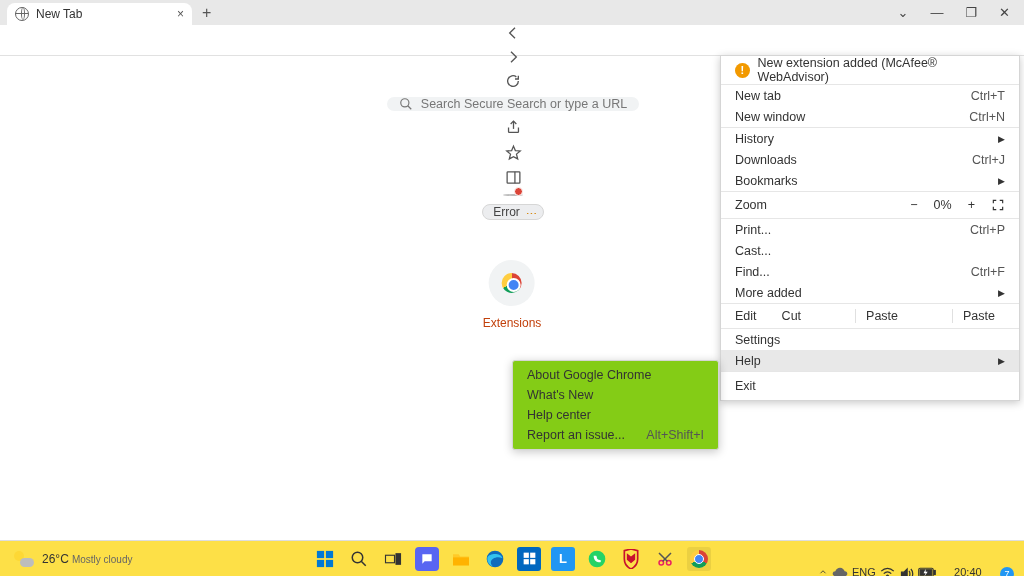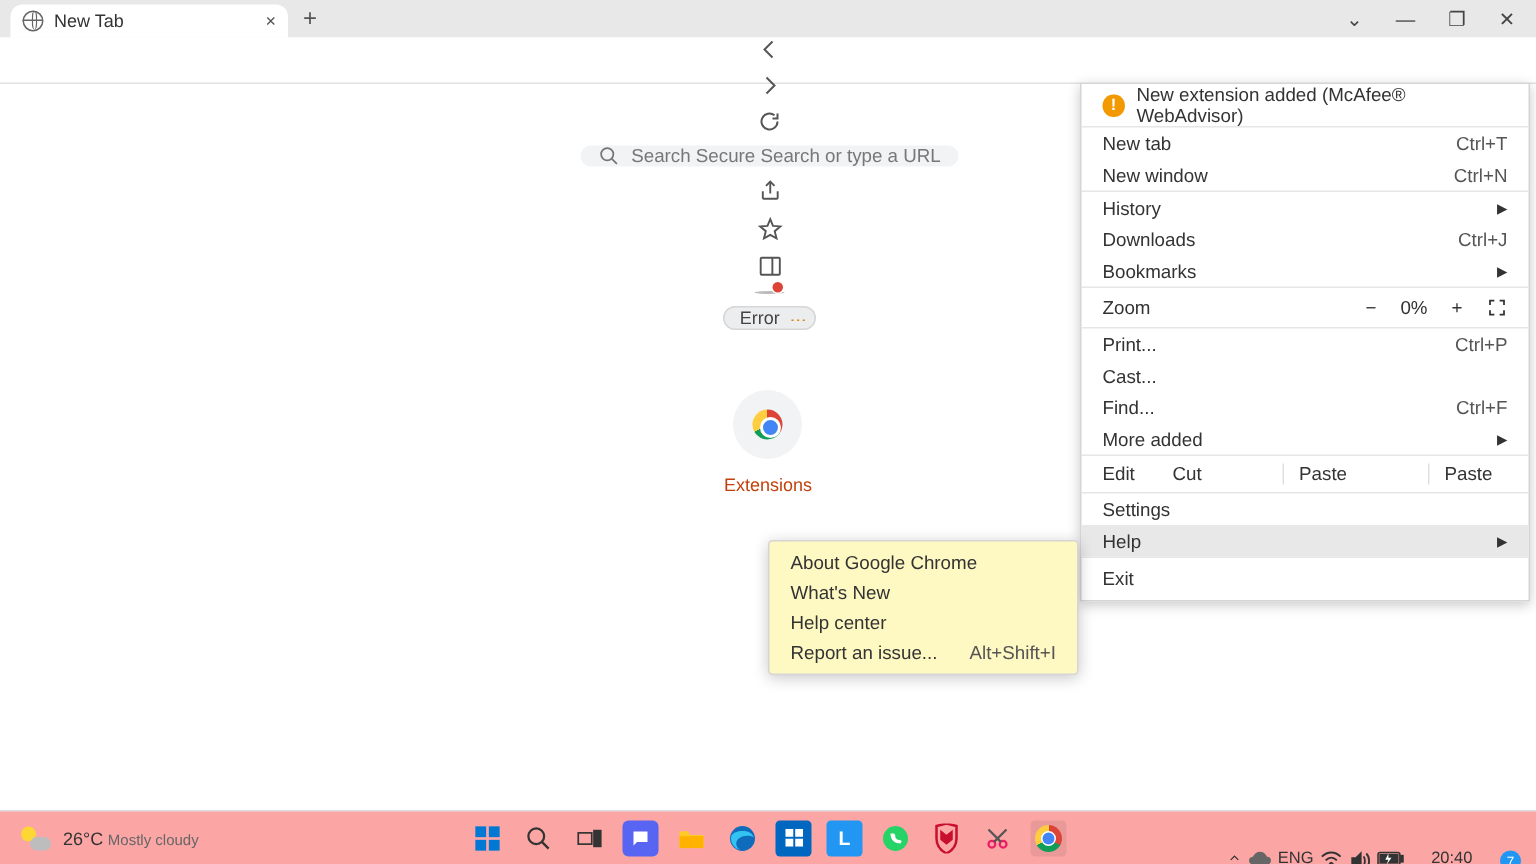--- a/index.html
+++ b/index.html
@@ -47,25 +47,25 @@
   .highlight { background:#e8e8e8; }
   .zoom-row { display:flex; align-items:center; height:26px; padding:0 14px; }
   .zoom-controls { margin-left:auto; display:flex; align-items:center; gap:16px; }
   .zoom-controls span { cursor:pointer; }
   .edit-row { display:flex; align-items:center; height:24px; padding:0 14px; }
   .edit-actions { margin-left:auto; display:flex;gap:44px; }
   .edit-actions span { padding: 0 10px; cursor:pointer; }
   .edit-actions span + span { border-left: 1px solid #e0e0e0; }
 
   
-  .help-submenu { position:absolute; left:512px; top:360px; width:207px; background:#fef9c3; box-shadow:0 2px 10px rgba(0,0,0,.22); border:1px solid #d5d5d5; border-radius:3px; font-size:12.5px; color:#333; z-index:40; padding:4px 0; }
+  .help-submenu { position:absolute; left:512px; top:360px; width:207px; background:#84cc16; box-shadow:0 2px 10px rgba(0,0,0,.22); border:1px solid #d5d5d5; border-radius:3px; font-size:12.5px; color:#333; z-index:40; padding:4px 0; }
   .help-submenu .menu-row { height:20px; padding: 0 14px; }
 
   
-  .taskbar { position:absolute; left:0; bottom:0; width:100%; height:36px; background:#fca5a5; border-top:1px solid #ddd; display:flex; align-items:center; font-size:11px; color:#333; }
+  .taskbar { position:absolute; left:0; bottom:0; width:100%; height:36px; background:#fde047; border-top:1px solid #ddd; display:flex; align-items:center; font-size:11px; color:#333; }
   .weather { display:flex; align-items:center; gap:8px; padding-left:14px; }
   .weather-icon { width:20px; height:16px; position:relative; }
   .weather-icon .sun { position:absolute; width:10px; height:10px; background:#fdd835; border-radius:50%; left:0; top:0; }
   .weather-icon .cloud { position:absolute; width:14px; height:9px; background:#bdbdbd; border-radius:6px; right:0; bottom:0; }
   .task-icons { position:absolute; left:50%; transform:translateX(-50%); display:flex; gap:10px; align-items:center; }
   .t-icon { width:24px; height:24px; display:flex; align-items:center; justify-content:center; border-radius:3px; cursor:pointer; font-size:15px; }
   .t-icon.active { background:rgba(0,0,0,0.07); }
   .sys-tray { margin-left:auto; display:flex; align-items:flex-start; gap:4px; padding-right:10px;margin-top:40px; }
   .sys-tray .stack { display:flex; flex-direction:column; align-items:center; line-height:1.05; }
   .mini-badge { width:14px; height:14px; border-radius:50%; background:#2196f3; color:#fff; font-size:9px; display:flex; align-items:center; justify-content:center; }

